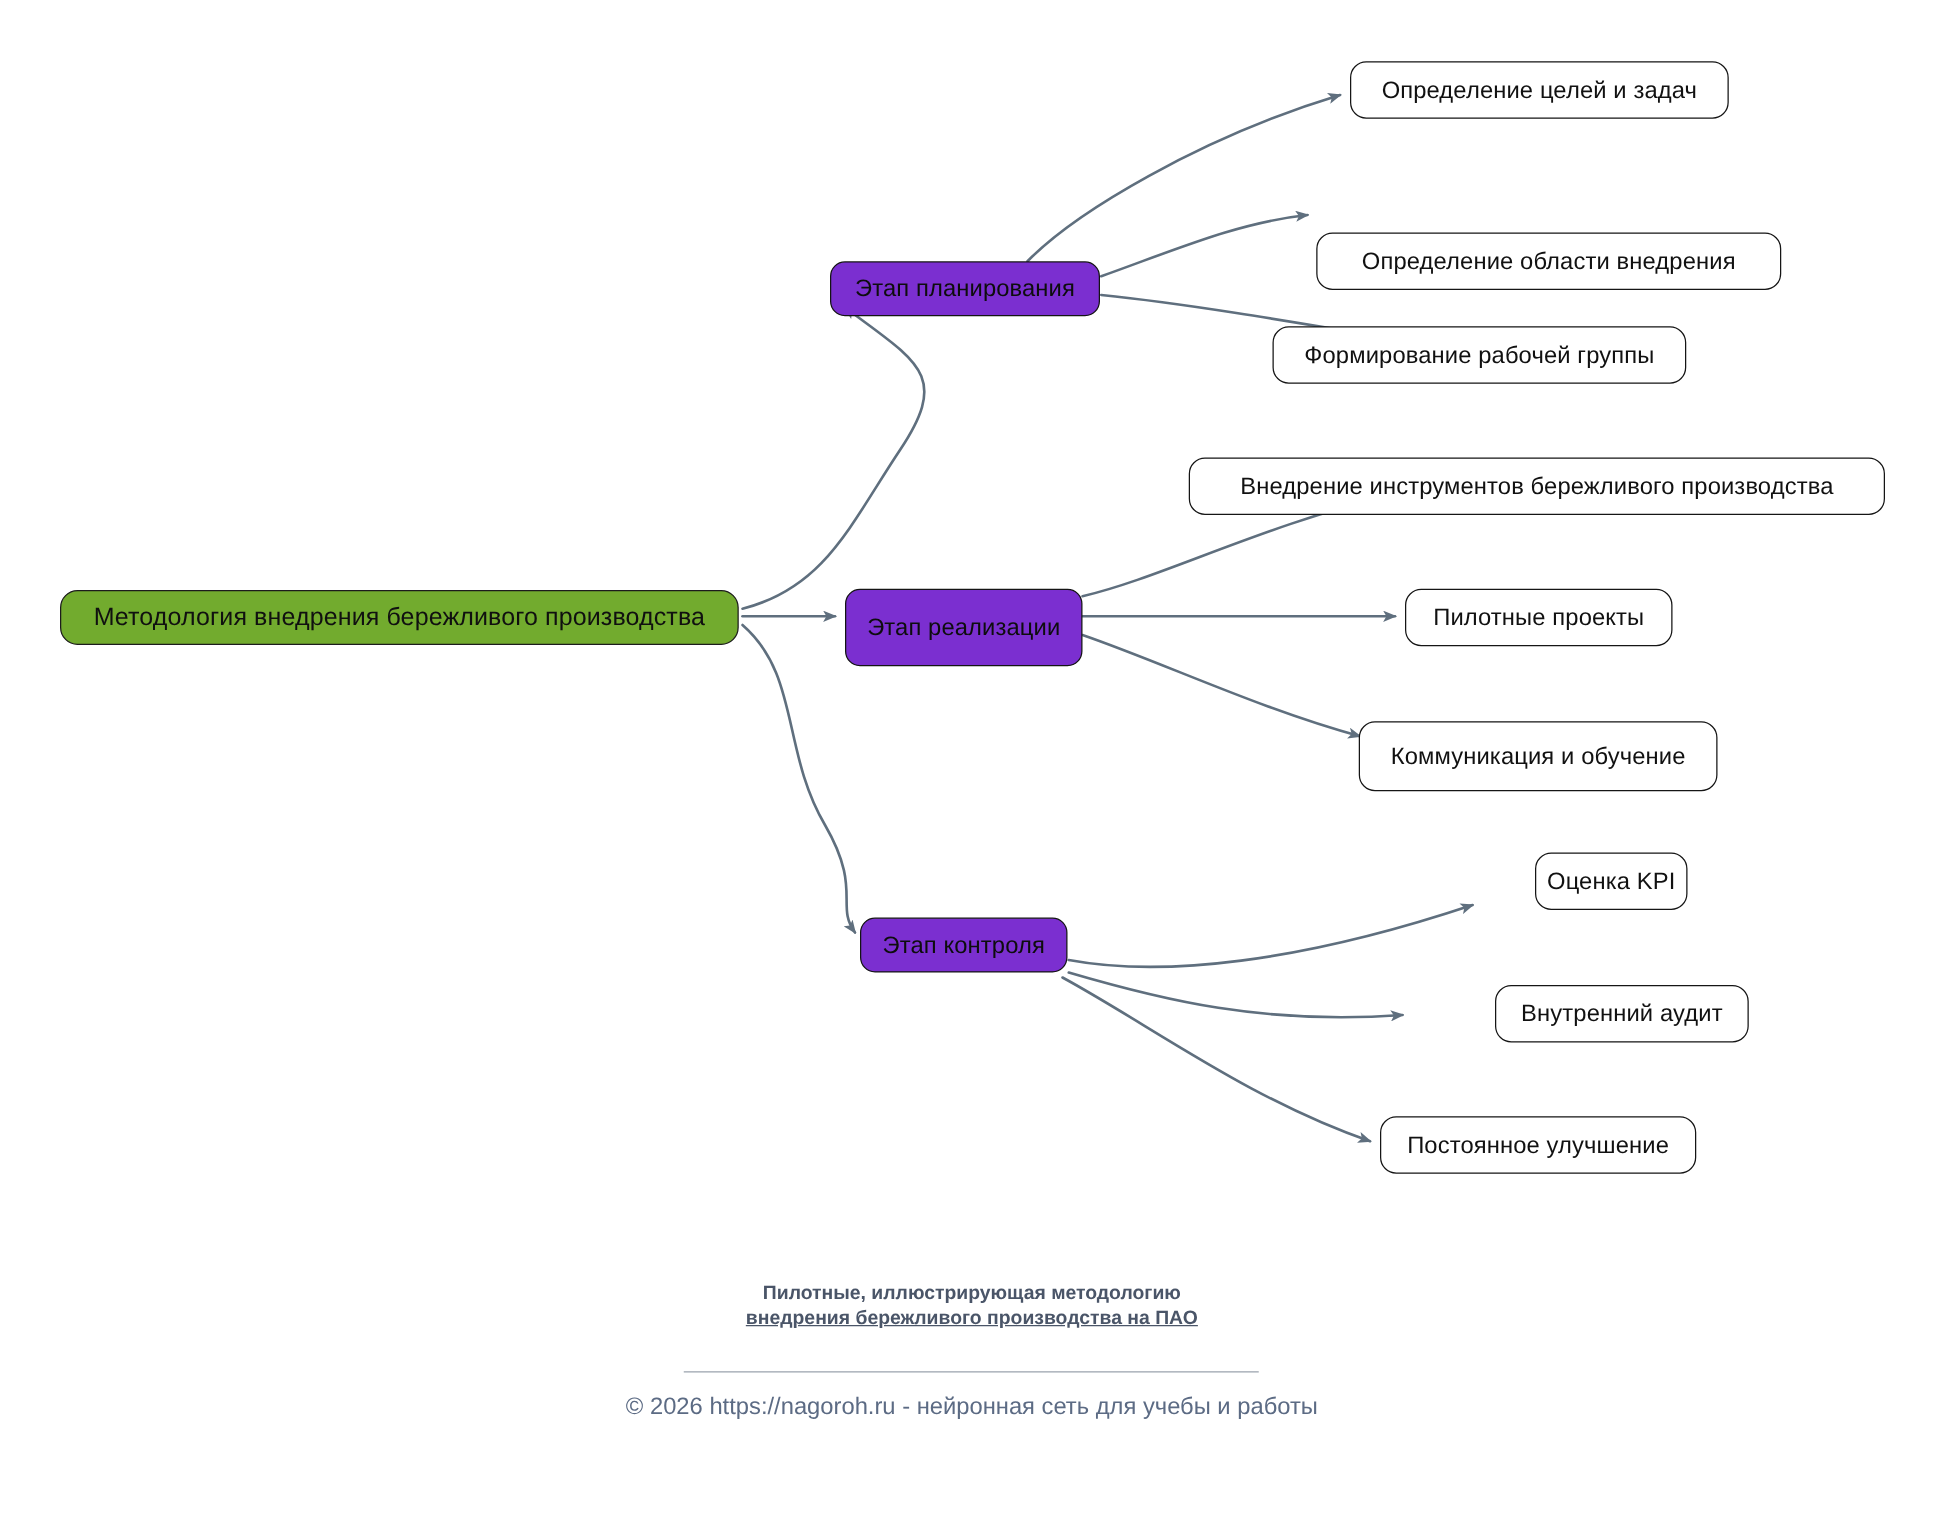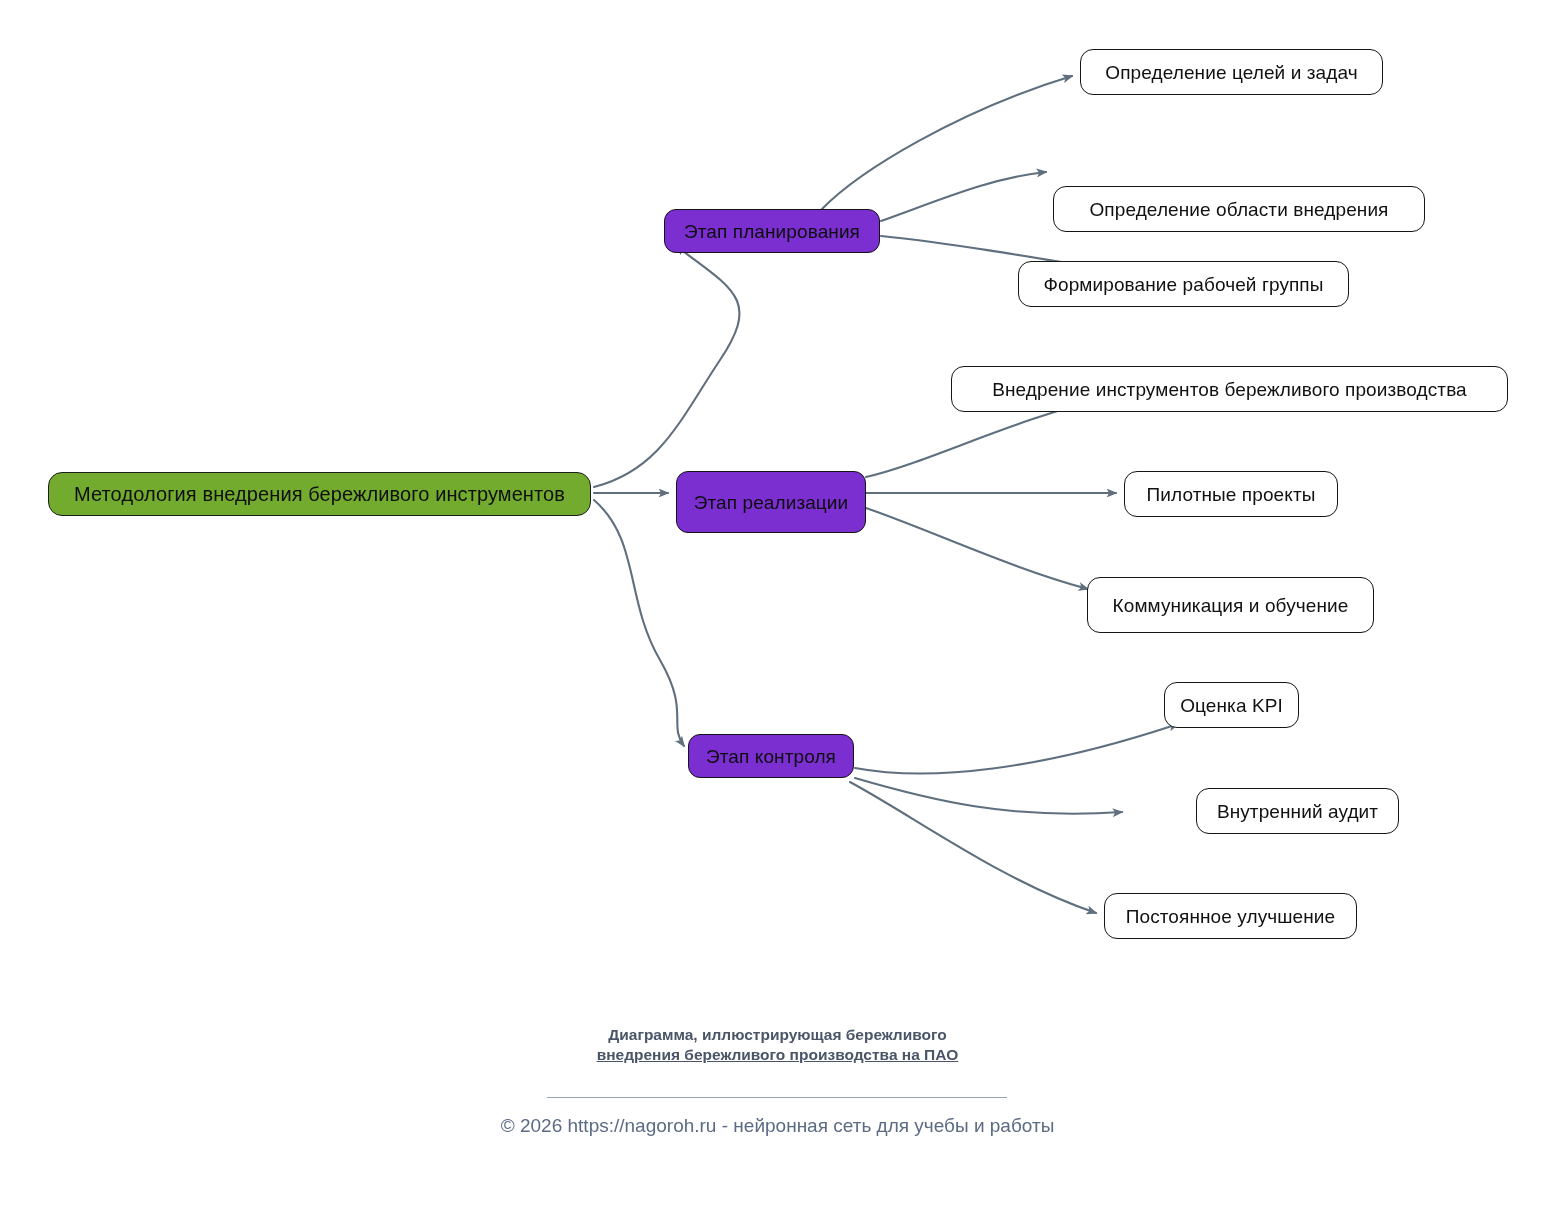--- a/index.html
+++ b/index.html
@@ -106,21 +106,21 @@
         <path d="M 866,477 C 930,462 1010,420 1116,395" marker-end="url(#arw)"></path>
         <path d="M 866,493 L 1116,493" marker-end="url(#arw)"></path>
         <path d="M 866,508 C 930,530 1010,568 1088,589" marker-end="url(#arw)"></path>
         <path d="M 855,768 C 930,782 1040,770 1178,724" marker-end="url(#arw)"></path>
         <path d="M 855,778 C 930,800 1010,820 1122,812" marker-end="url(#arw)"></path>
         <path d="M 850,782 C 920,820 1000,880 1096,913" marker-end="url(#arw)"></path>
       </g>
   </svg>
 
   <div class="node node-root" style="left: 48px; top: 472px; width: 543px; height: 44px; background: rgb(114, 171, 46); border-color: rgb(28, 28, 28);">
-    <span>Методология внедрения бережливого инструментов</span>
+    <span>Методология внедрения бережливого производства</span>
   </div>
 
   <div class="node node-phase" style="left: 664px; top: 209px; width: 216px; height: 44px; background: rgb(123, 47, 208); border-color: rgb(20, 20, 20);">
     <span>Этап планирования</span>
   </div>
   <div class="node node-leaf" style="left: 1080px; top: 49px; width: 303px; height: 46px;">
     <span>Определение целей и задач</span>
   </div>
   <div class="node node-leaf" style="left: 1053px; top: 155px; width: 372px; height: 46px; margin-top: 31px;">
     <span>Определение области внедрения</span>
@@ -138,30 +138,30 @@
   <div class="node node-leaf" style="left: 1124px; top: 471px; width: 214px; height: 46px;">
     <span>Пилотные проекты</span>
   </div>
   <div class="node node-leaf" style="left: 1087px; top: 577px; width: 287px; height: 56px;">
     <span>Коммуникация и обучение</span>
   </div>
 
   <div class="node node-phase" style="left: 688px; top: 734px; width: 166px; height: 44px; background: rgb(123, 47, 208); border-color: rgb(20, 20, 20);">
     <span>Этап контроля</span>
   </div>
-  <div class="node node-leaf" style="left: 1164px; top: 682px; width: 135px; height: 46px;">
+  <div class="node node-leaf" style="left: 1228px; top: 682px; width: 122px; height: 46px;">
     <span>Оценка KPI</span>
   </div>
   <div class="node node-leaf" style="left: 1196px; top: 788px; width: 203px; height: 46px;">
     <span>Внутренний аудит</span>
   </div>
   <div class="node node-leaf" style="left: 1104px; top: 893px; width: 253px; height: 46px;">
     <span>Постоянное улучшение</span>
   </div>
 
-  <div class="caption" style="top:1025px;">Диаграмма, иллюстрирующая бережливого</div>
+  <div class="caption" style="top:1025px;">Пилотные, иллюстрирующая методологию</div>
   <div class="caption" style="top:1045px;text-decoration:underline;">внедрения бережливого производства на ПАО</div>
 
   <div class="caption-rule" style="left:547px; top:1097px; width:460px;"></div>
 
   <div class="credit" style="top:1115px;">© 2026 https://nagoroh.ru - нейронная сеть для учебы и работы</div>
 
 </div>
 
 </body></html>

